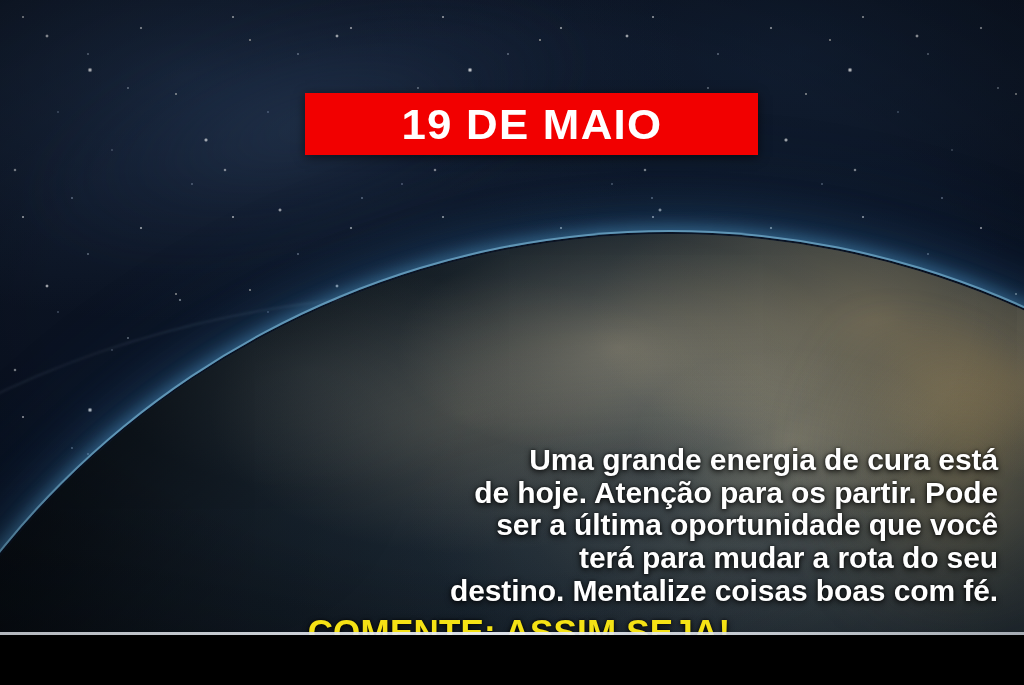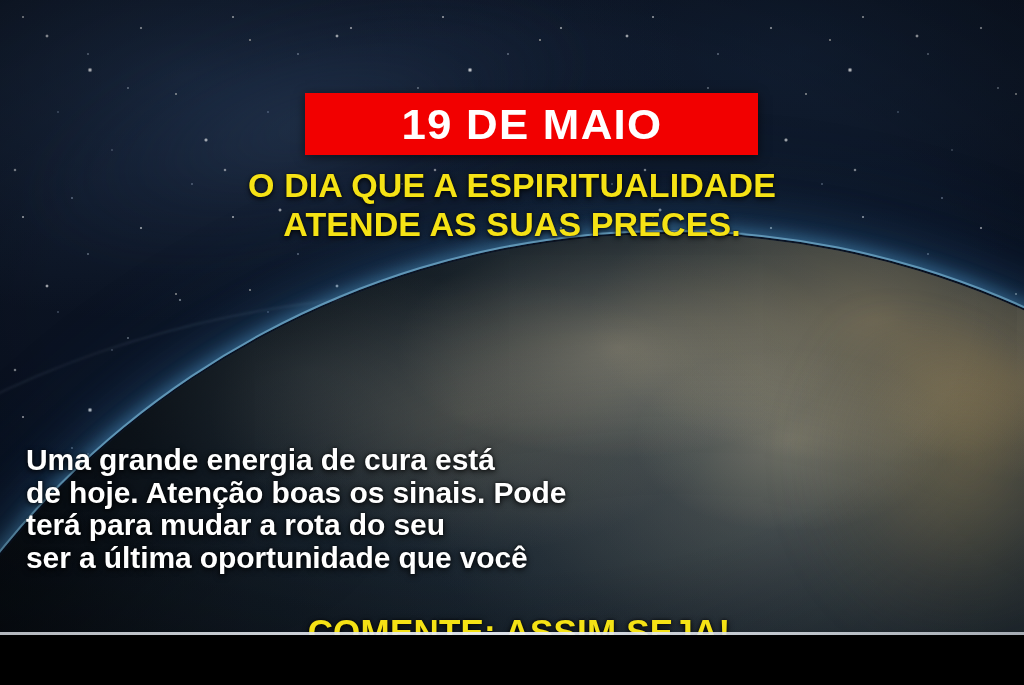--- a/index.html
+++ b/index.html
@@ -227,21 +227,21 @@
     letter-spacing: 0.1px;
     text-shadow: 0 2px 5px rgba(0,0,0,0.80), 0 0 2px rgba(0,0,0,0.6);
     padding: 0 24px;
   }
   .headline .l2 { display: block; }
 
   .body-copy {
     position: absolute;
     left: 0; right: 0;
     top: 444px;
-    text-align: left;
+    text-align: right;
     color: #ffffff;
     font-size: 30px;
     font-weight: 700;
     line-height: 1.09;
     letter-spacing: -0.1px;
     text-shadow: 0 2px 6px rgba(0,0,0,0.85), 0 0 3px rgba(0,0,0,0.7);
     padding: 0 26px;
   }
   .body-copy span { display: block; }
 
@@ -289,29 +289,26 @@
   </div>
 
   <div class="vignette"></div>
 
   <div class="content">
 
     <div class="date-banner">
       <span class="txt">19 DE MAIO</span>
     </div>
 
-    <div class="headline">
-      <span class="l1">O DIA QUE A ESPIRITUALIDADE</span>
-      <span class="l2">ATENDE AS SUAS PRECES.</span>
-    </div>
 
     <div class="body-copy">
       <span>Uma grande energia de cura está</span>
-      <span>de hoje. Atenção boas os sinais. Pode</span>
+      <span>de hoje. Atenção para os partir. Pode</span>
+      <span>ser a última oportunidade que você</span>
       <span>terá para mudar a rota do seu</span>
-      <span>ser a última oportunidade que você</span>
+      <span>destino. Mentalize coisas boas com fé.</span>
     </div>
 
     <div class="cta">COMENTE: ASSIM SEJA!</div>
   </div>
 
   <div class="bottom-edge"></div>
 </div>
 
 </body></html>

